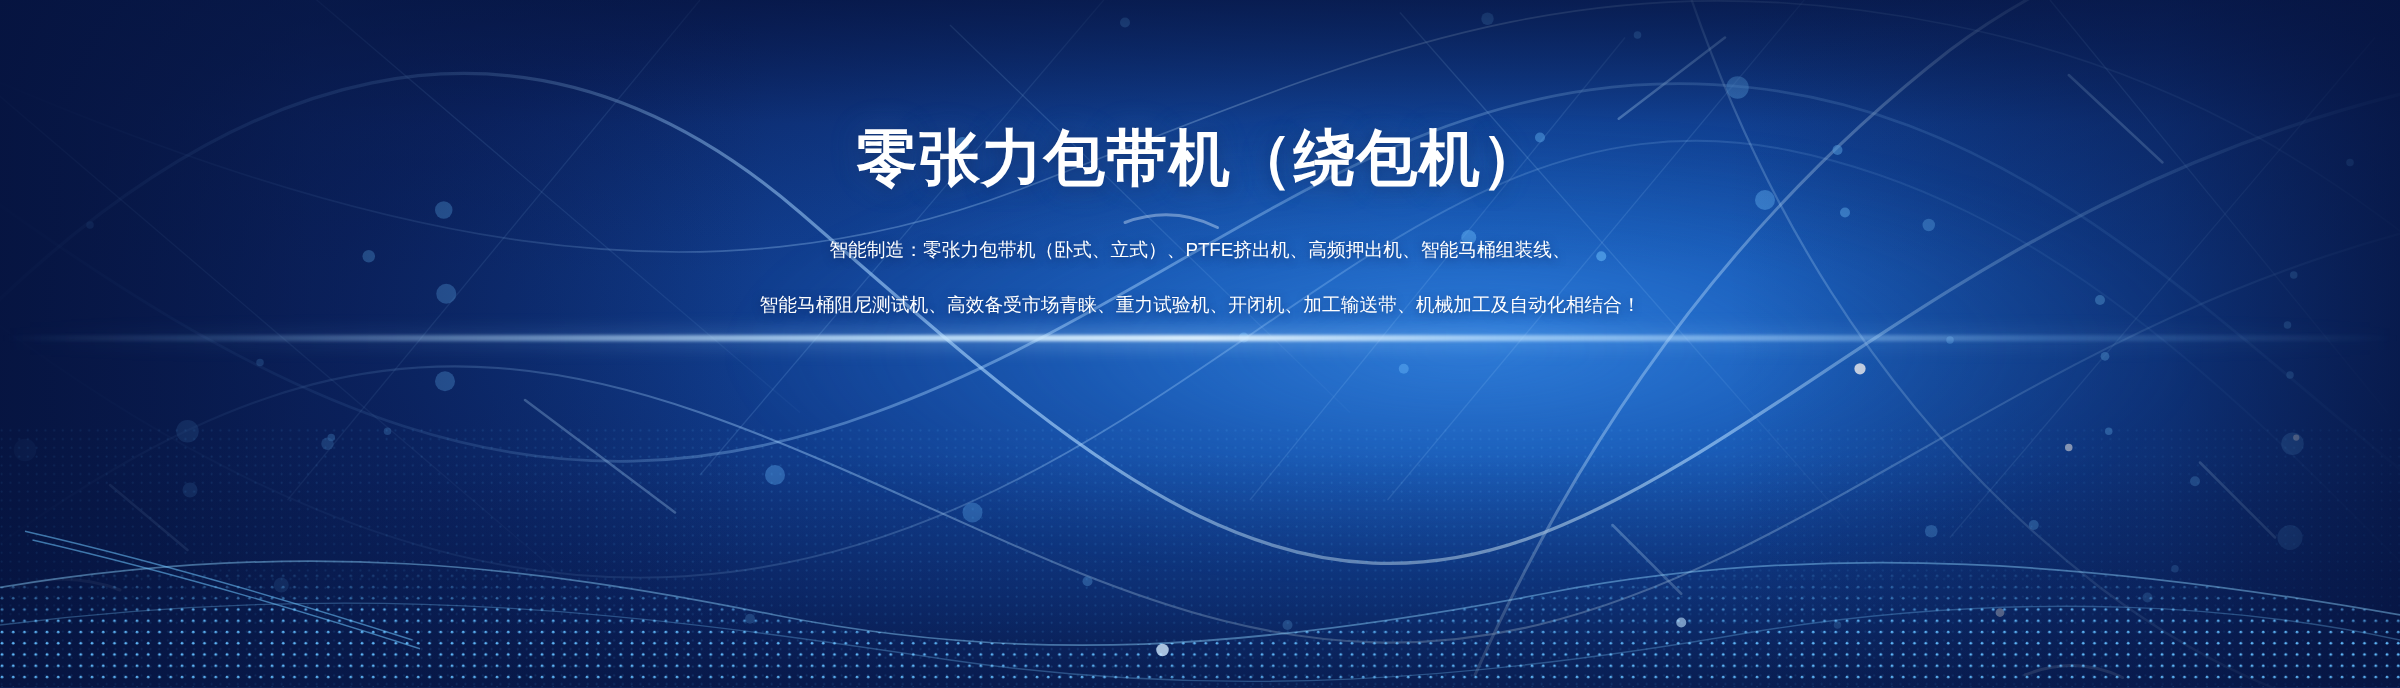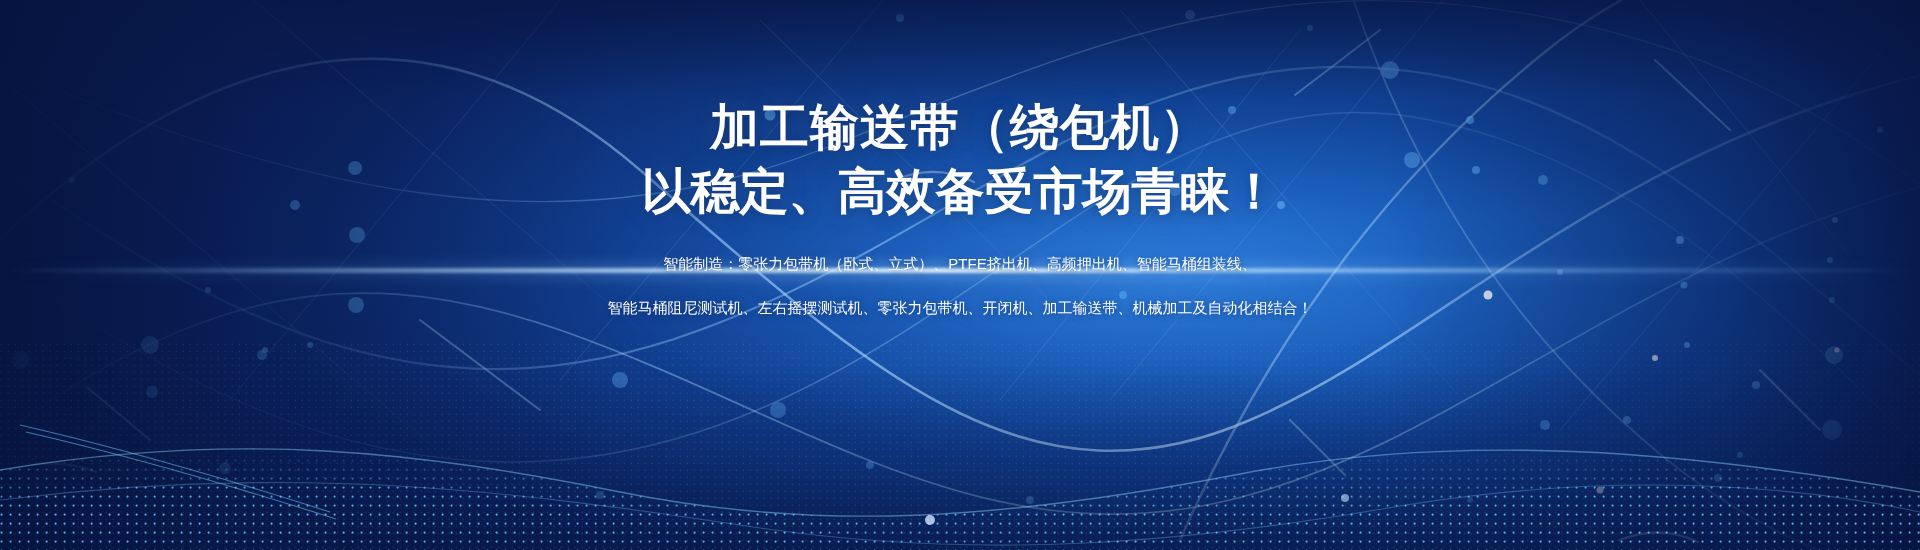--- a/index.html
+++ b/index.html
@@ -254,19 +254,18 @@
 
     <g stroke="#6ec6ff" stroke-width="1.1" fill="none" opacity="0.55">
       <path d="M20,425 C 120,448 230,480 330,512"></path>
       <path d="M26,432 C 126,455 236,487 336,519"></path>
     </g>
     <circle cx="930" cy="520" r="5" fill="#cfe9ff" opacity="0.8"></circle>
     <circle cx="1345" cy="498" r="4" fill="#bfe2ff" opacity="0.6"></circle>
   </svg>
 
   <div class="content">
-    <div class="title l1">加工输送带（绕包机）</div>
-    <div class="title l2">以稳定、高效备受市场青睐！</div>
+    <div class="title l1">零张力包带机（绕包机）</div>
     <div class="sub s1">智能制造：零张力包带机（卧式、立式）、PTFE挤出机、高频押出机、智能马桶组装线、</div>
-    <div class="sub s2">智能马桶阻尼测试机、左右摇摆测试机、零张力包带机、开闭机、加工输送带、机械加工及自动化相结合！</div>
+    <div class="sub s2">智能马桶阻尼测试机、高效备受市场青睐、重力试验机、开闭机、加工输送带、机械加工及自动化相结合！</div>
   </div>
 
 </div>
 
 </body></html>

